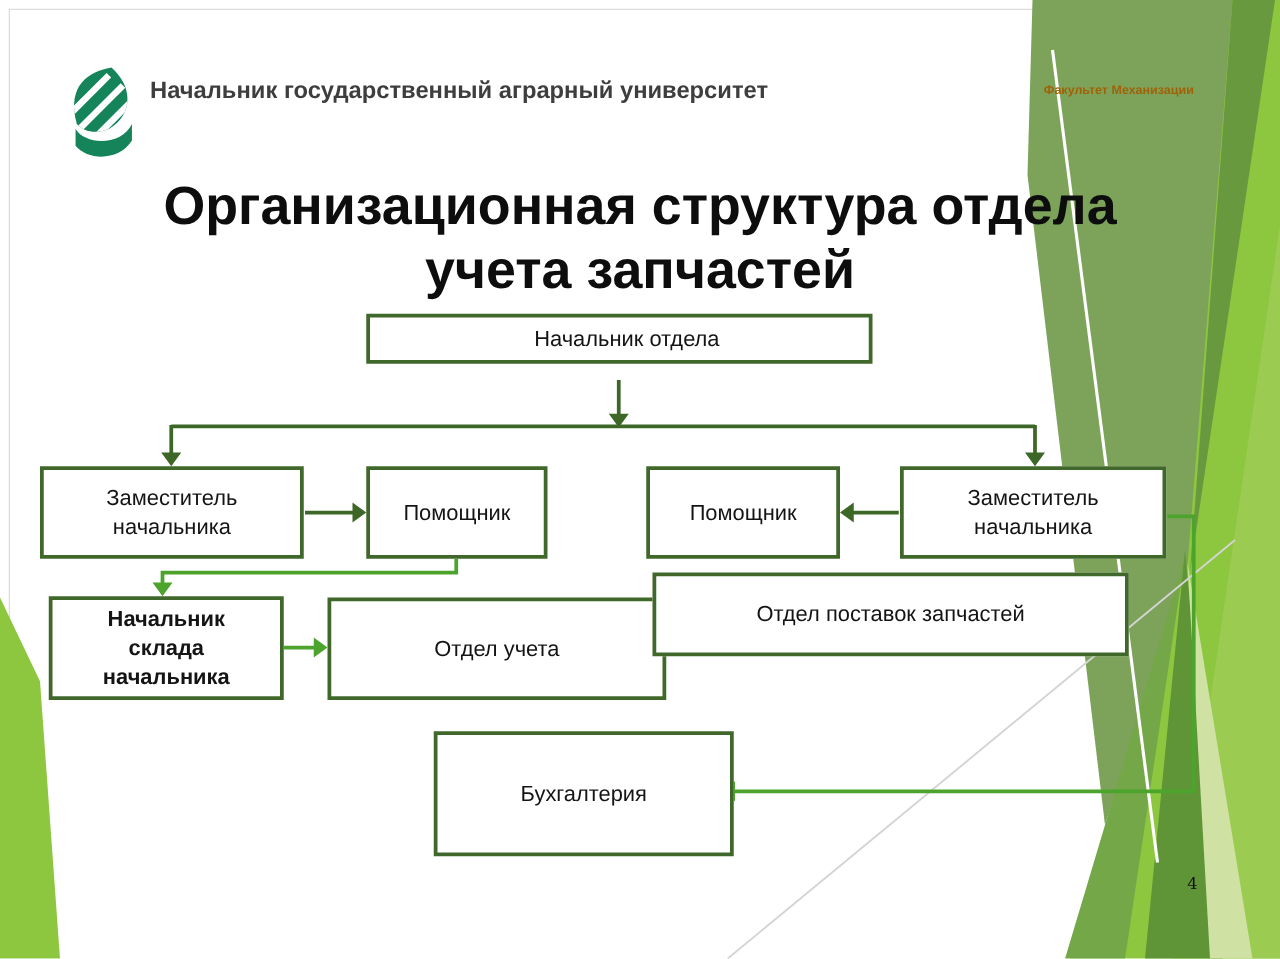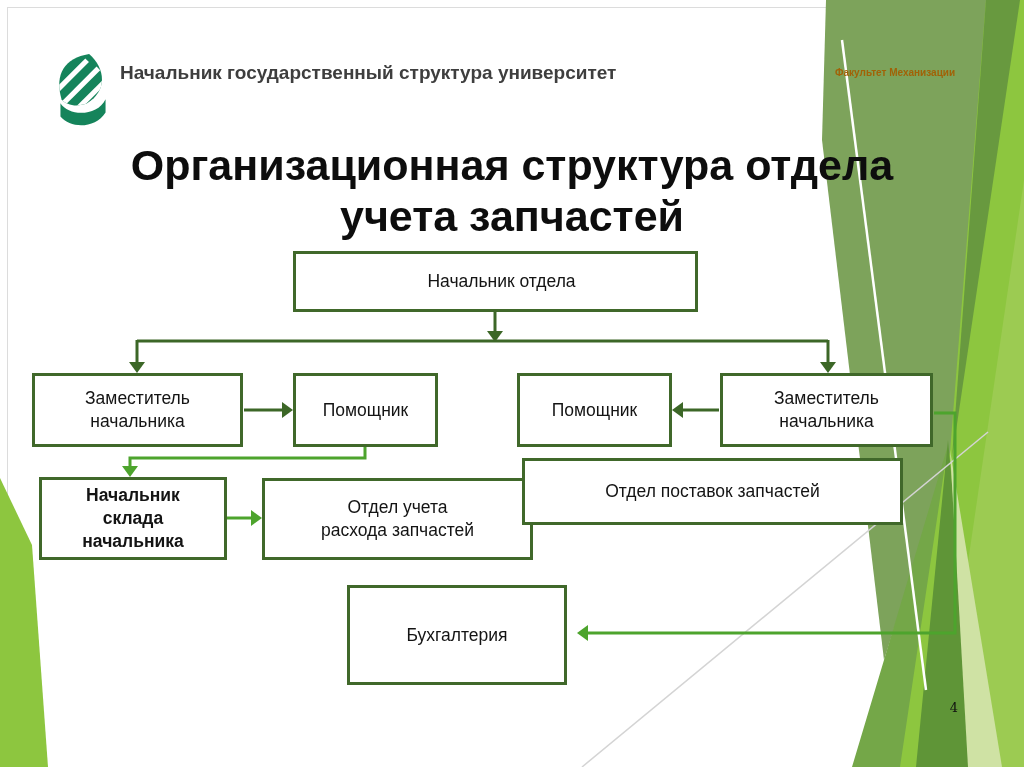--- a/index.html
+++ b/index.html
@@ -33,29 +33,29 @@
   }
 
   
   .node{
     position:absolute;z-index:3;box-sizing:border-box;
     background:#ffffff;border:3px solid #40682a;
     display:flex;flex-direction:column;justify-content:center;align-items:center;
     text-align:center;font-size:17.5px;color:#141414;line-height:1.3;
   }
   .node span{display:block;}
-  .n-head        {left:293px;top:251px;width:405px;height:61px;padding-left:12px;}
+  .n-head        {left:293px;top:251px;width:405px;height:40px;padding-left:12px;}
   .n-dep-left    {left:32px; top:373px;width:211px;height:74px;}
   .n-asst-left   {left:293px;top:373px;width:145px;height:74px;}
   .n-asst-right  {left:517px;top:373px;width:155px;height:74px;}
   .n-dep-right   {left:720px;top:373px;width:213px;height:74px;}
   .n-warehouse   {left:39px; top:477px;width:188px;height:83px;font-weight:bold;justify-content:center;}
   .n-consumption {left:262px;top:478px;width:271px;height:82px;}
   .n-supply      {left:522px;top:458px;width:381px;height:67px;}
-  .n-accounting  {left:347px;top:585px;width:220px;height:100px;}
+  .n-accounting  {left:347px;top:585px;width:240px;height:100px;}
 
   .page-number{
     position:absolute;left:944px;top:700px;width:20px;z-index:4;
     font-family:"DejaVu Serif","Liberation Serif",serif;
     font-size:13px;color:#101010;text-align:center;
   }
 </style>
 </head>
 <body>
 
@@ -116,21 +116,21 @@
   <g clip-path="url(#leafclip)" stroke="#ffffff" stroke-width="5">
     <line x1="0" y1="42" x2="34" y2="8"></line>
     <line x1="11" y1="50" x2="45" y2="16"></line>
     <line x1="22" y1="58" x2="56" y2="24"></line>
   </g>
   <path d="M8,50 C16,63 44,63 52,46 L52,59 C42,75 18,75 8,63 Z" fill="#15845b"></path>
 </svg>
 
 <div class="univ-name">
   <span>Начальник государственный</span>
-  <span>структура университет</span>
+  <span>аграрный университет</span>
 </div>
 
 <div class="faculty">
   <span>Факультет</span>
   <span>Механизации</span>
 </div>
 
 <div class="slide-title">Организационная структура отдела учета запчастей</div>
 
 <div class="node n-head">
@@ -156,21 +156,20 @@
 </div>
 
 <div class="node n-warehouse">
   <span>Начальник</span>
   <span>склада</span>
   <span>начальника</span>
 </div>
 
 <div class="node n-consumption">
   <span>Отдел учета</span>
-  <span>расхода запчастей</span>
 </div>
 
 <div class="node n-supply">
   <span>Отдел поставок запчастей</span>
 </div>
 
 <div class="node n-accounting">
   <span>Бухгалтерия</span>
 </div>
 

